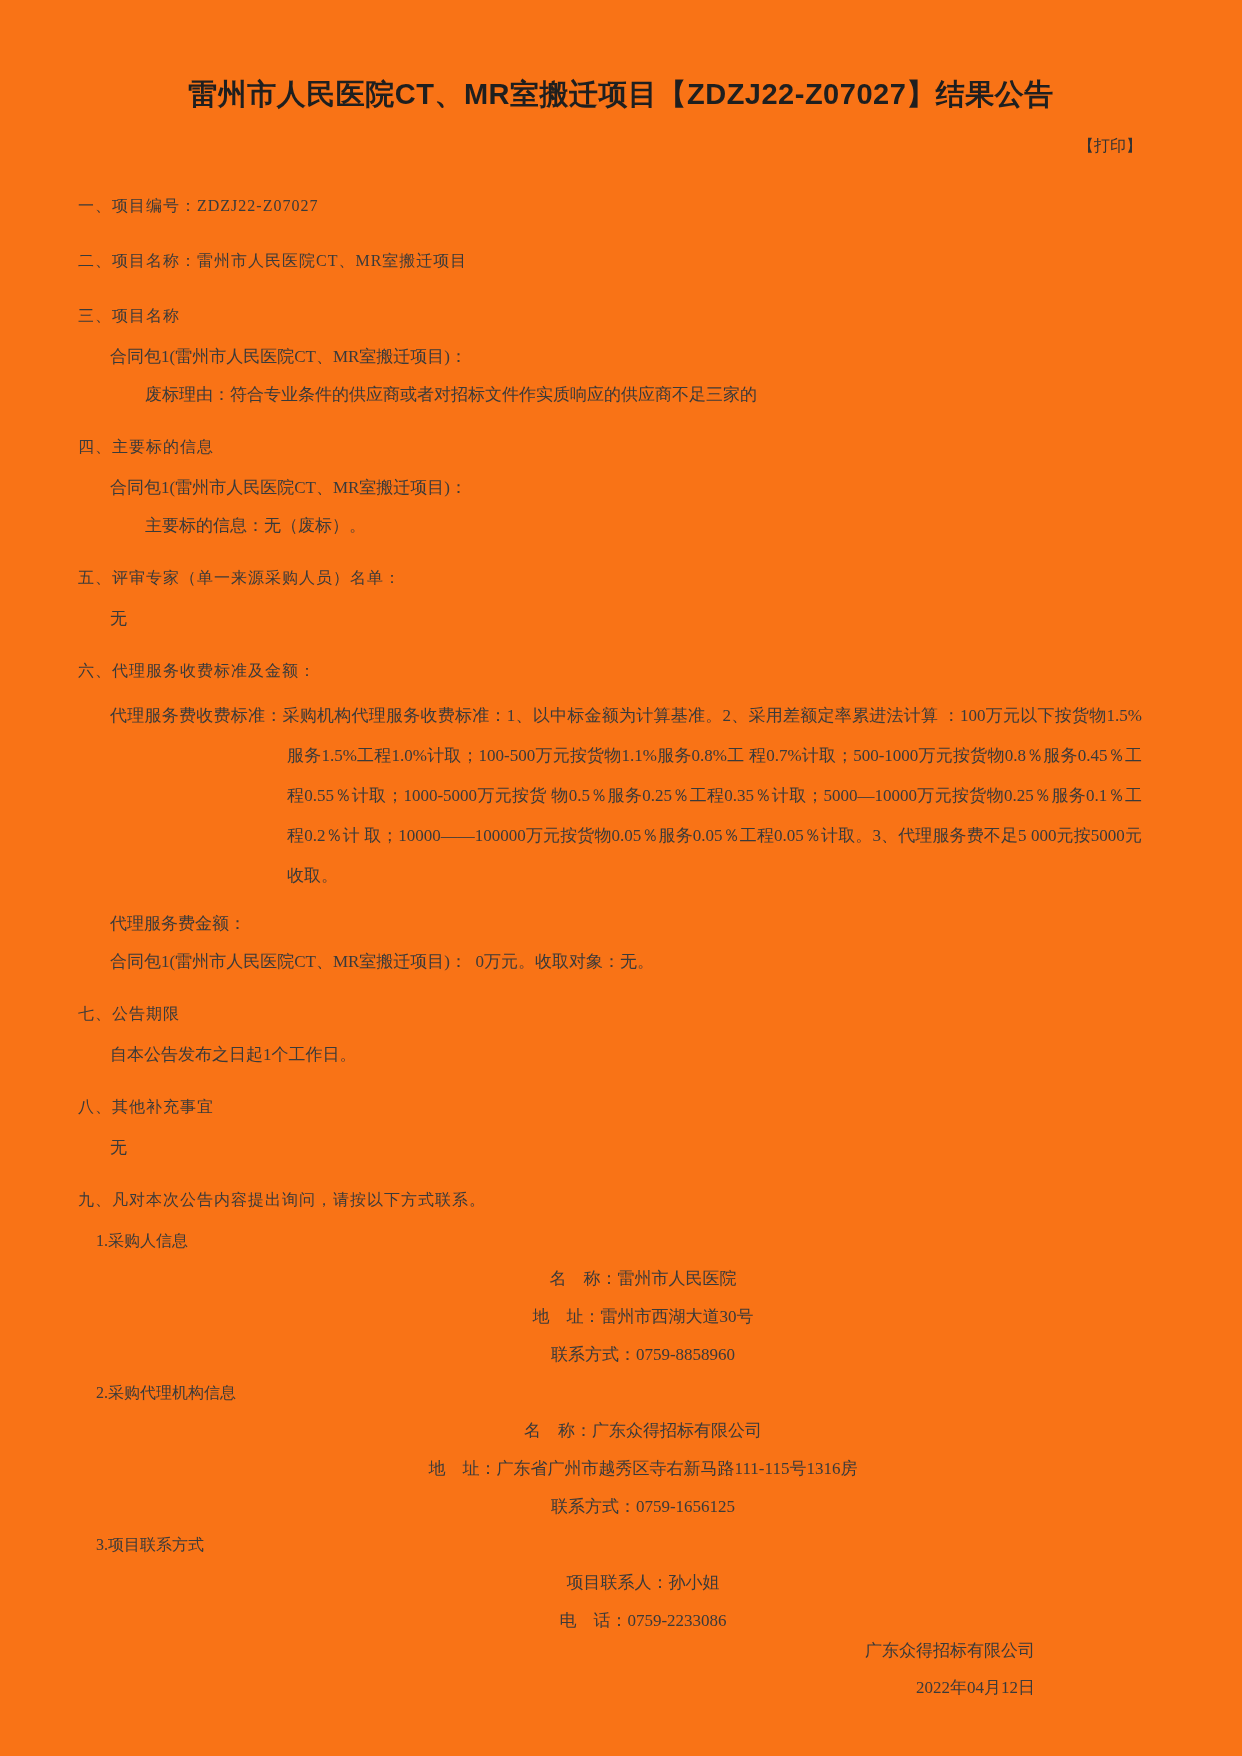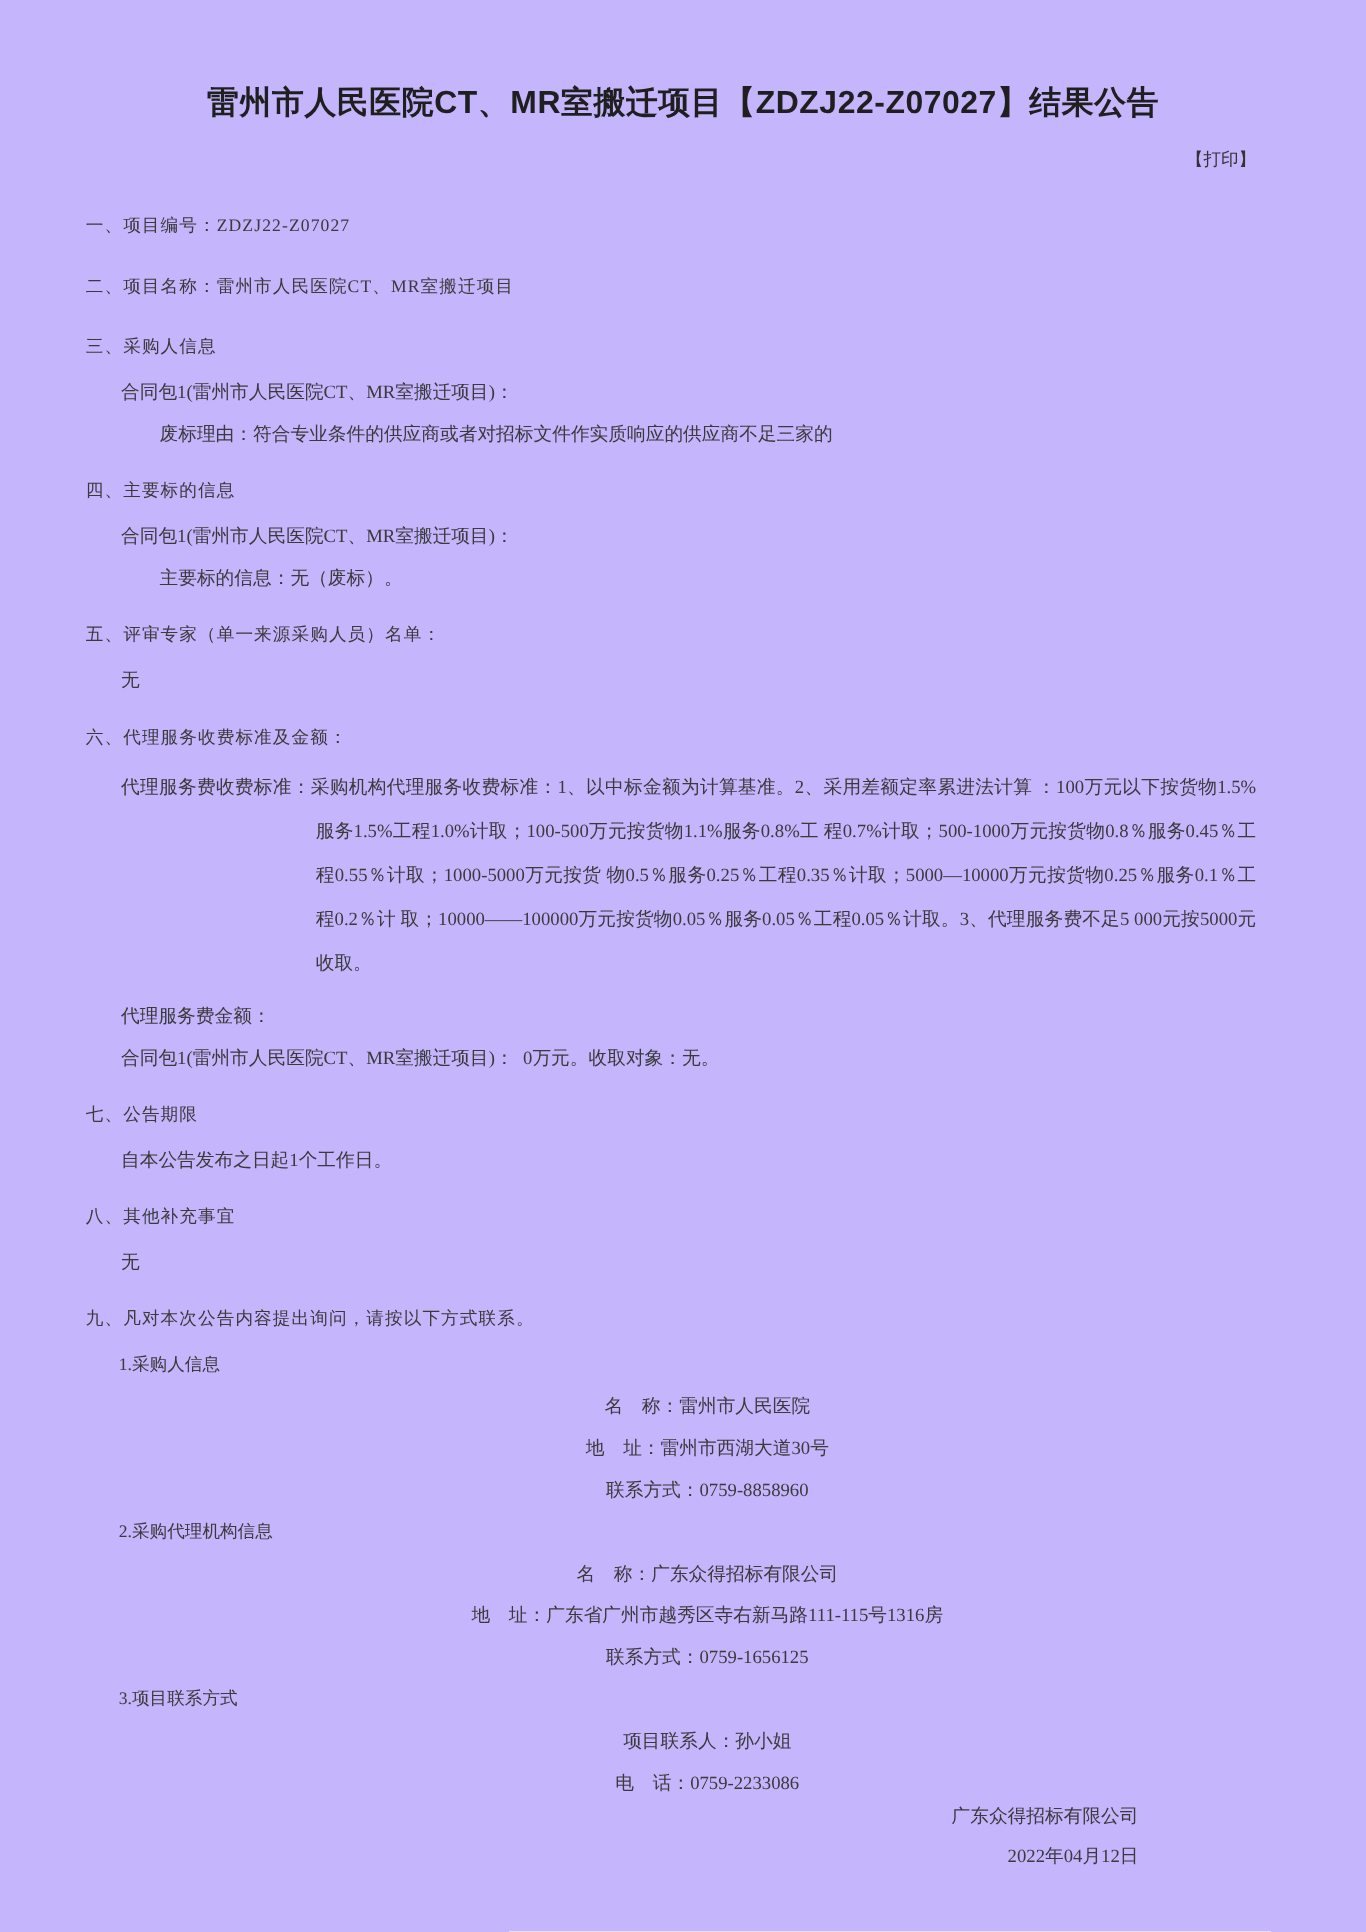--- a/index.html
+++ b/index.html
@@ -1,20 +1,20 @@
 <!DOCTYPE html>
 <html lang="zh"><head>
 <meta charset="utf-8">
 <style>
   html, body { margin: 0; padding: 0; background: #ffffff; }
   .page {
     width: 1242px;
     height: 1756px;
     margin: 0 auto;
-    background: #c4b5fd;
+    background: #f97316;
     box-sizing: border-box;
     overflow: hidden;
     color: #333333;
     font-family: "Liberation Serif", "DejaVu Serif", serif;
   }
   .title {
     margin: 0;
     padding-top: 76px;
     text-align: center;
     font-family: "Liberation Sans", "DejaVu Sans", sans-serif;
@@ -60,21 +60,21 @@
   }
   .sub2 { margin-left: 67px; }
   .para {
     margin: 12px 0 0 32px;
     line-height: 40px;
     padding-left: 177px;
     text-indent: -177px;
     text-align: justify;
   }
   .group-title {
-    margin-left: 30px;
+    margin-left: 18px;
     font-size: 16px;
   }
   .detail { margin-left: 66px; text-align: center; }
   .footer {
     margin-top: 10px;
     padding-right: 207px;
     text-align: right;
     font-size: 17px;
     line-height: 20px;
     color: #3a3a3a;
@@ -96,21 +96,21 @@
 
     <section class="first">
       <h2 class="sec-h">一、项目编号：ZDZJ22-Z07027</h2>
     </section>
 
     <section>
       <h2 class="sec-h">二、项目名称：雷州市人民医院CT、MR室搬迁项目</h2>
     </section>
 
     <section>
-      <h2 class="sec-h">三、采购人信息</h2>
+      <h2 class="sec-h">三、项目名称</h2>
       <div class="sub1">合同包1(雷州市人民医院CT、MR室搬迁项目)：</div>
       <div class="sub2">废标理由：符合专业条件的供应商或者对招标文件作实质响应的供应商不足三家的</div>
     </section>
 
     <section>
       <h2 class="sec-h">四、主要标的信息</h2>
       <div class="sub1">合同包1(雷州市人民医院CT、MR室搬迁项目)：</div>
       <div class="sub2">主要标的信息：无（废标）。</div>
     </section>
 

